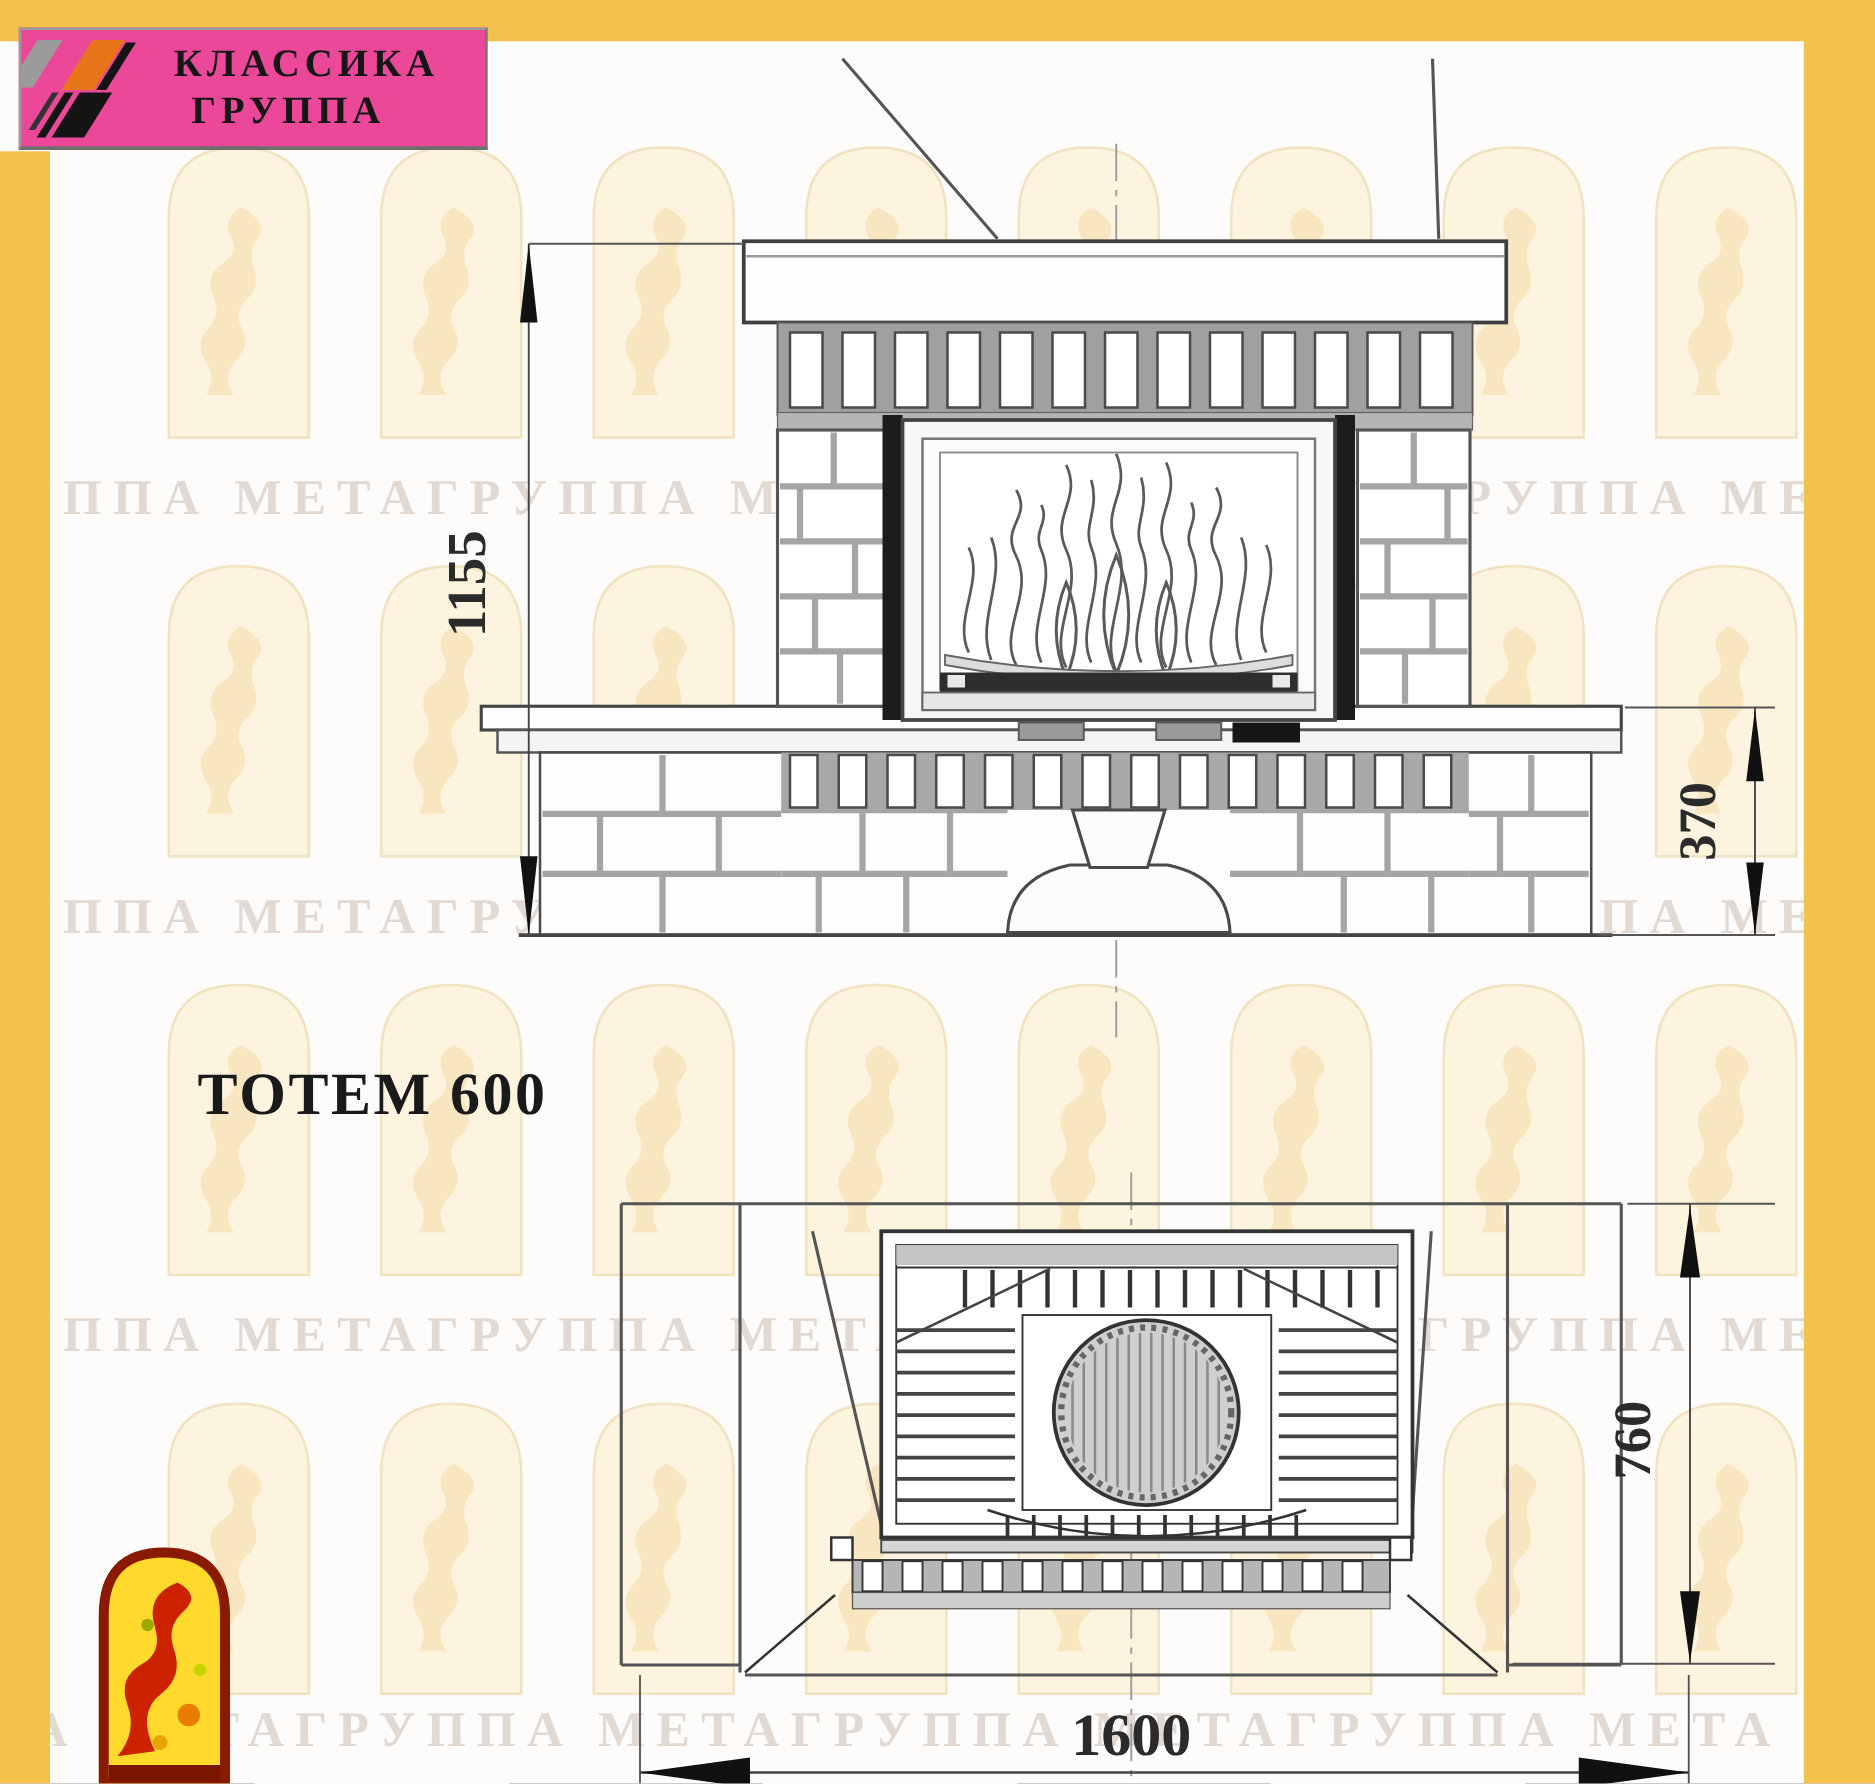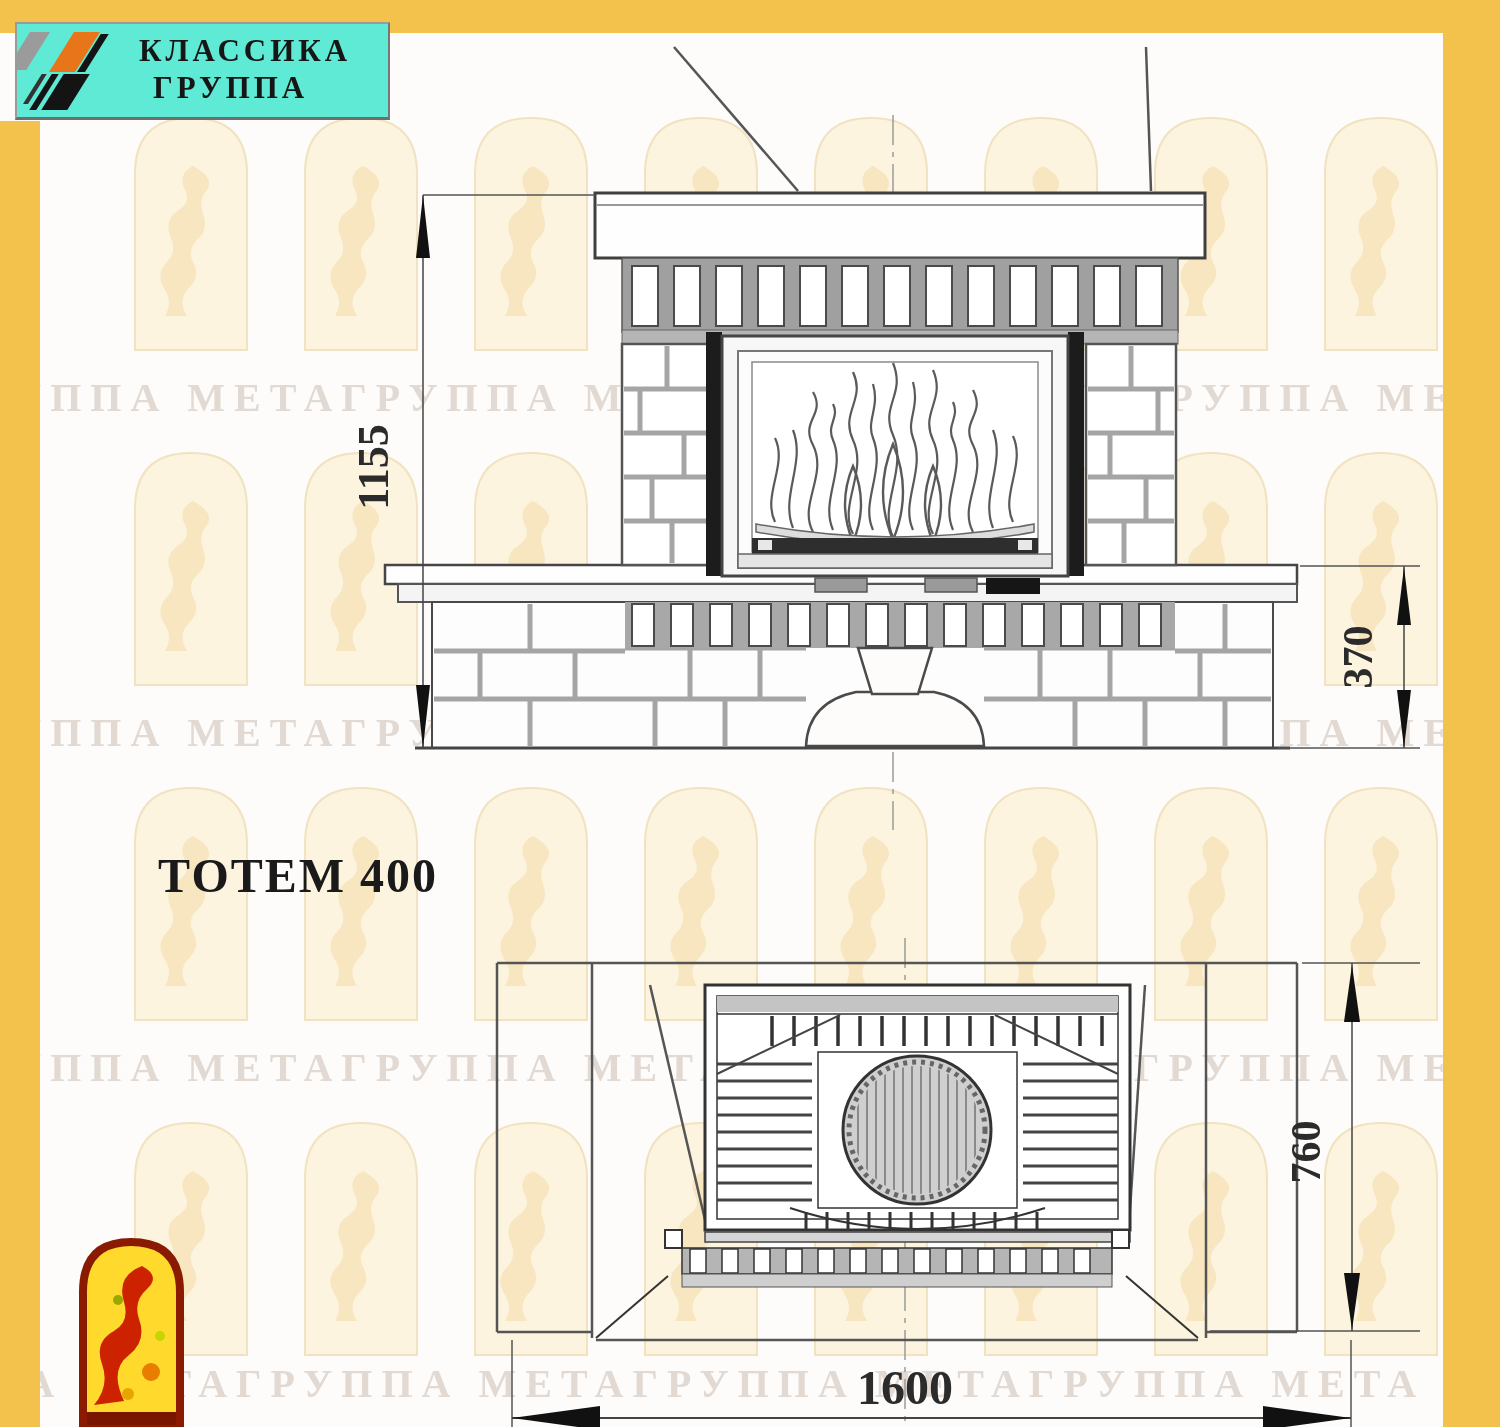--- a/index.html
+++ b/index.html
@@ -7,21 +7,21 @@
         font-family:"Liberation Serif", serif;}
   svg{position:absolute;left:0;top:0;}
   .strip{position:absolute;background:#F2C24D;z-index:40;}
   .strip-top{left:0;top:0;width:1500px;height:33px;}
   .strip-left{left:0;top:121px;width:40px;height:1306px;}
   .strip-right{left:1443px;top:0;width:57px;height:1427px;}
   .wm-row{position:absolute;left:-55px;width:1610px;height:50px;overflow:hidden;
           white-space:nowrap;font-weight:bold;font-size:40px;letter-spacing:9px;
           color:rgba(196,180,168,0.48);z-index:2;}
   #bg{z-index:1;} #drawing{z-index:10;}
-  .logo-box{position:absolute;left:15px;top:22px;width:375px;height:98px;background:#5eead4;
+  .logo-box{position:absolute;left:15px;top:22px;width:375px;height:98px;background:#ec4899;
             border:2px solid #9a9a9a;border-right-color:#777;border-bottom:3px solid #6e6e6e;
             z-index:45;box-sizing:border-box;}
   .logo-text{position:absolute;left:122px;top:8px;font-weight:bold;color:#161616;
              font-size:31px;line-height:37px;letter-spacing:4px;}
   .logo-text .l2{margin-left:14px;}
   .title{position:absolute;left:158px;top:848px;font-weight:bold;font-size:48px;
          letter-spacing:2px;color:#1a1a1a;z-index:12;}
   #meta-logo{z-index:46;}
   text{font-family:"Liberation Serif", serif;fill:#2b2b2b;}
 </style>
@@ -431,21 +431,21 @@
         <line x1="512" y1="1340" x2="512" y2="1427" stroke="#555" stroke-width="1.5"></line>
         <line x1="1351" y1="1340" x2="1351" y2="1427" stroke="#555" stroke-width="1.5"></line>
         <line x1="512" y1="1418" x2="1351" y2="1418" stroke="#444" stroke-width="2"></line>
         <polygon points="512,1418 600,1406 600,1430" fill="#111"></polygon>
         <polygon points="1351,1418 1263,1406 1263,1430" fill="#111"></polygon>
         <text x="905" y="1404" text-anchor="middle" font-size="48" font-weight="bold">1600</text>
       </g>
     </g>
   </svg>
 
-  <div class="title">ТОТЕМ 400</div>
+  <div class="title">ТОТЕМ 600</div>
 
   <div class="logo-box">
     <svg width="120" height="93" viewBox="0 0 120 93">
       <g transform="skewX(-32)">
         <rect x="18" y="8" width="20" height="38" fill="#9B9B9B"></rect>
         <rect x="62" y="8" width="26" height="40" fill="#E8751A"></rect>
         <rect x="78" y="50" width="26" height="36" fill="#141414"></rect>
         <rect x="66" y="50" width="7" height="36" fill="#141414"></rect>
         <rect x="56" y="50" width="5" height="30" fill="#333"></rect>
         <rect x="90" y="10" width="8" height="38" fill="#141414"></rect>

